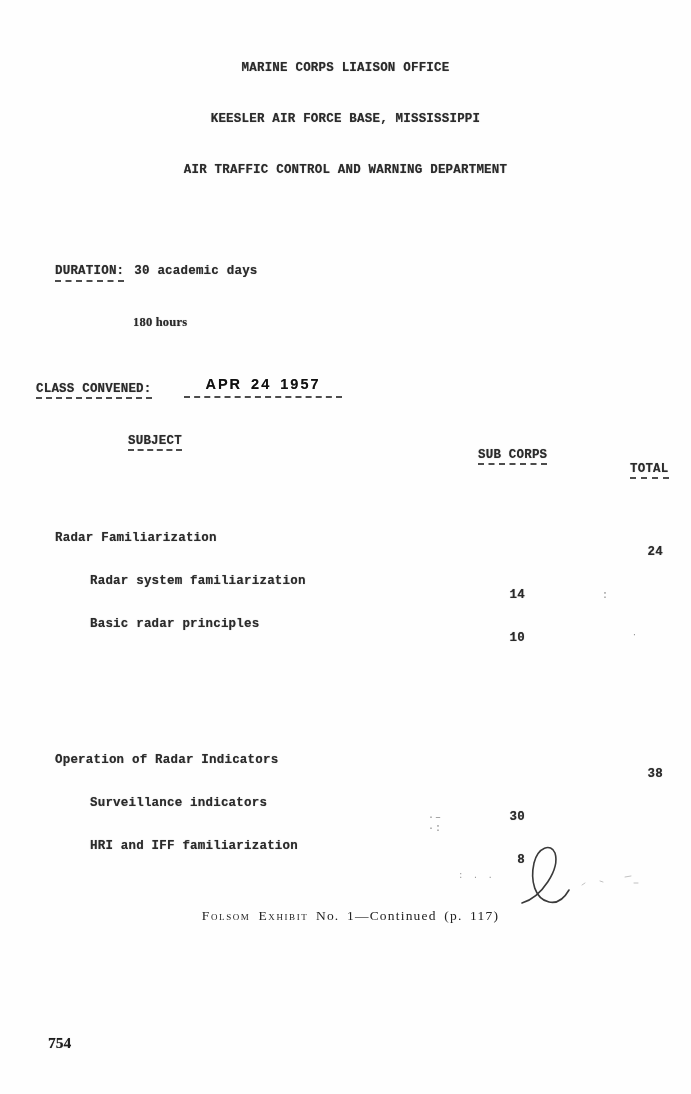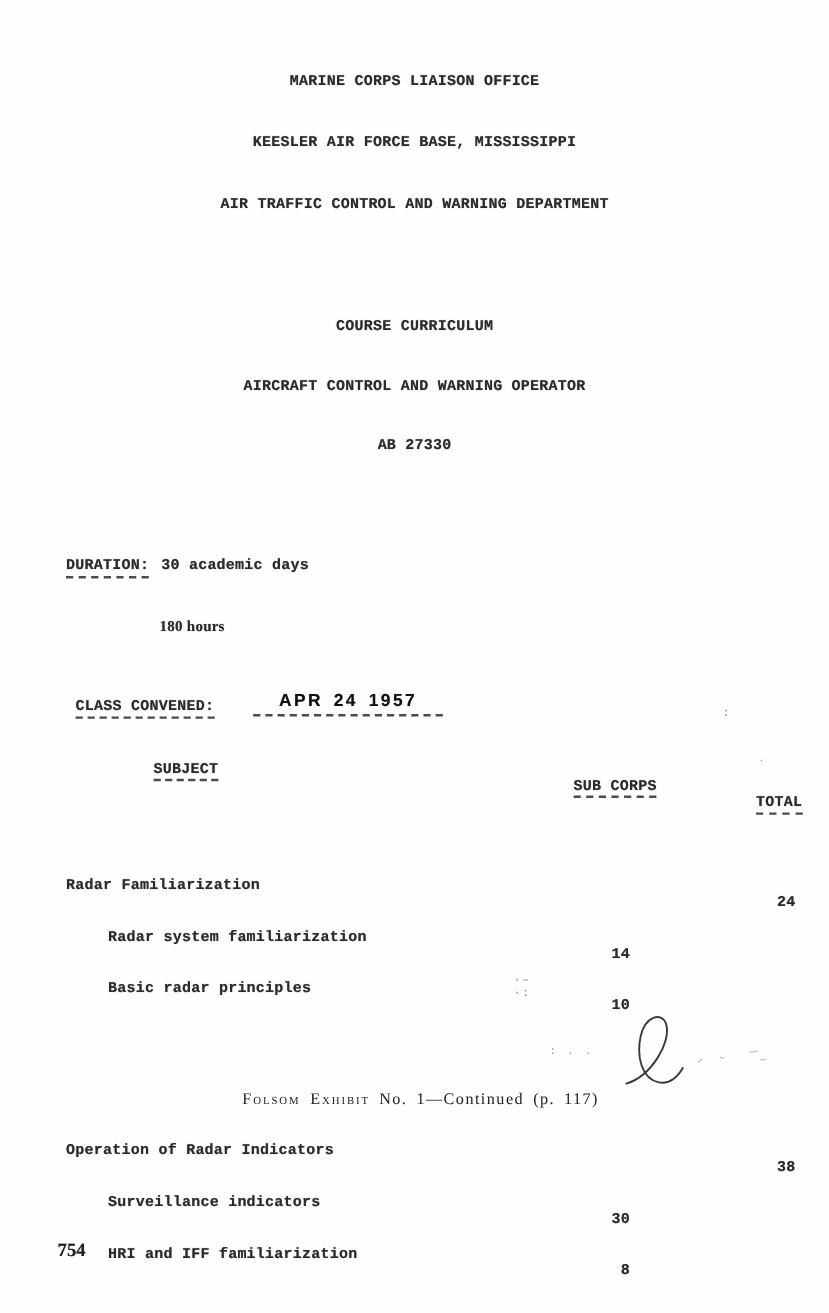--- a/index.html
+++ b/index.html
@@ -28,21 +28,21 @@
 
   .duration { margin: 18px 0 0 55px; line-height: 16px; }
   .ul {
     display: inline-block;
     border-bottom: 2px dashed rgba(45,45,45,0.85);
     padding-bottom: 1px;
   }
   .dur-val { margin-left: 10px; }
   .dur-line2 { padding-left: 78px; font-family: Liberation Serif, serif; }
 
-  .convened { margin: 14px 0 0 63px; height: 24px; position: relative; }
+  .convened { margin: 14px 0 0 36px; height: 24px; position: relative; }
   .convened-label { position: absolute; left: 0; top: 6px; }
   .stamp-line {
     position: absolute; left: 148px; top: 0;
     width: 158px; text-align: center;
     border-bottom: 2px dashed rgba(45,45,45,0.85);
     padding-bottom: 3px;
   }
   .stamp {
     font-family: "Liberation Sans", sans-serif;
     font-weight: 700;
@@ -99,25 +99,20 @@
 <body>
 
 <div class="page">
 
   <div class="hdr type">
     <div>MARINE CORPS LIAISON OFFICE</div>
     <div>KEESLER AIR FORCE BASE, MISSISSIPPI</div>
     <div>AIR TRAFFIC CONTROL AND WARNING DEPARTMENT</div>
   </div>
 
-  <div class="course type">
-    <div>COURSE CURRICULUM</div>
-    <div>AIRCRAFT CONTROL AND WARNING OPERATOR</div>
-    <div>AB 27330</div>
-  </div>
 
   <div class="duration type">
     <div><span class="ul">DURATION:</span><span class="dur-val">30 academic days</span></div>
     <div class="dur-line2">180 hours</div>
   </div>
 
   <div class="convened type">
     <span class="convened-label ul">CLASS CONVENED:</span>
     <span class="stamp-line"><span class="stamp">APR 24 1957</span></span>
   </div>

